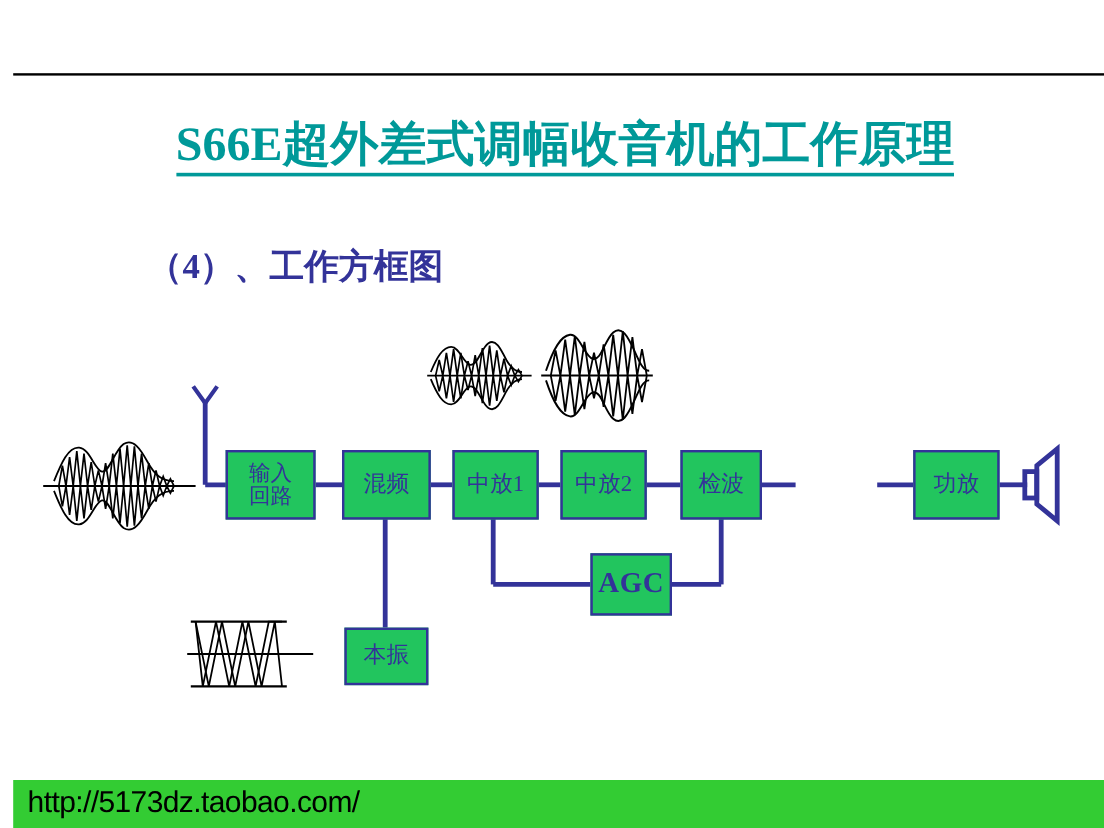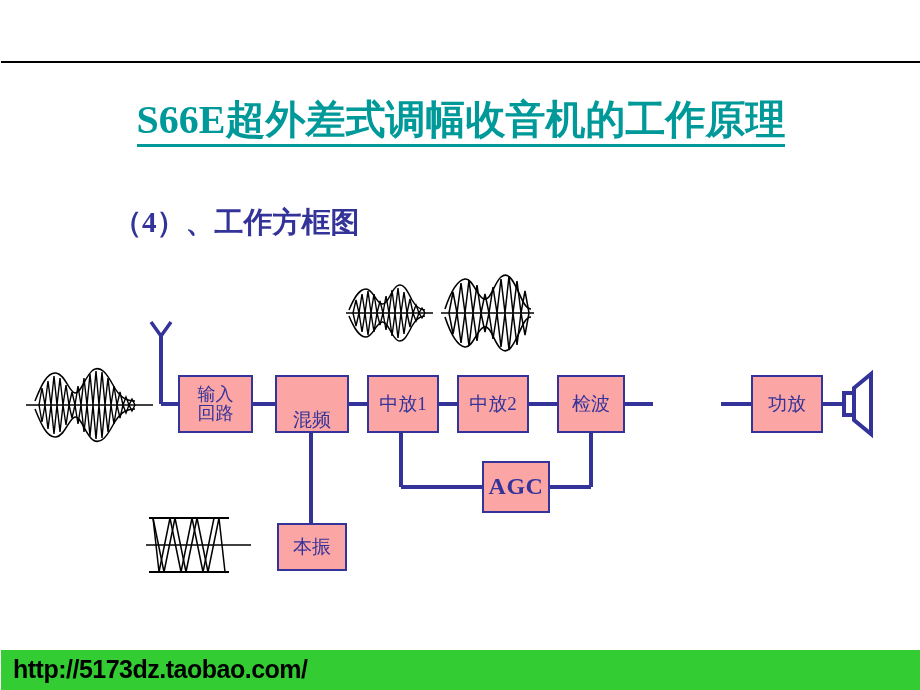--- a/index.html
+++ b/index.html
@@ -10,21 +10,21 @@
   }
   body {
     width: 920px;
     height: 690px;
     overflow: hidden;
     font-family: "Liberation Serif", "DejaVu Serif", serif;
     position: relative;
   }
   .slide {
     position: absolute;
-    left: 1px; top: 0;
+    left: 11px; top: 0;
     width: 817px;
     height: 690px;
     background: #ffffff;
   }
   
   .top-rule {
     position: absolute;
     left: 0;
     top: 61px;
     width: 920px;
@@ -66,21 +66,21 @@
     position: absolute;
     left: 0; top: 0;
     width: 920px;
     height: 690px;
     pointer-events: none;
   }
   
   .blk {
     position: absolute;
     box-sizing: border-box;
-    background: #fca5a5;
+    background: #22c55e;
     border: 2px solid #333399;
     color: #333399;
     font-family: "Liberation Serif", "DejaVu Serif", serif;
     display: flex;
     align-items: center;
     justify-content: center;
     text-align: center;
     line-height: 1.08;
     font-size: 19px;
     z-index: 5;
@@ -99,21 +99,21 @@
     width: 920px;
     height: 40px;
     background: #33cc33;
   }
   .footer-url {
     position: absolute;
     left: 12px;
     top: 655px;
     font-family: "Liberation Sans", "DejaVu Sans", sans-serif;
     font-size: 25px;
-    font-weight: bold;
+    font-weight: normal;
     color: #000000;
     white-space: nowrap;
     letter-spacing: -0.5px;
   }
 </style>
 </head>
 <body>
 
 <div class="slide">
 
@@ -188,21 +188,21 @@
       <polygon points="853,388 870,374 870,434 853,420"></polygon>
     </g>
   </svg>
 
   <div class="blk two-line" style="left:177px; top:375px; width:75px; height:58px;">
     <span>
       <span>输入</span><br><span>回路</span>
     </span>
   </div>
 
-  <div class="blk" style="left:274px; top:375px; width:74px; height:58px;align-items:flex-end;">
+  <div class="blk" style="left:274px; top:375px; width:74px; height:58px;">
     <span>混频</span>
   </div>
 
   <div class="blk" style="left:366px; top:375px; width:72px; height:58px;">
     <span>中放1</span>
   </div>
 
   <div class="blk" style="left:456px; top:375px; width:72px; height:58px;">
     <span>中放2</span>
   </div>

